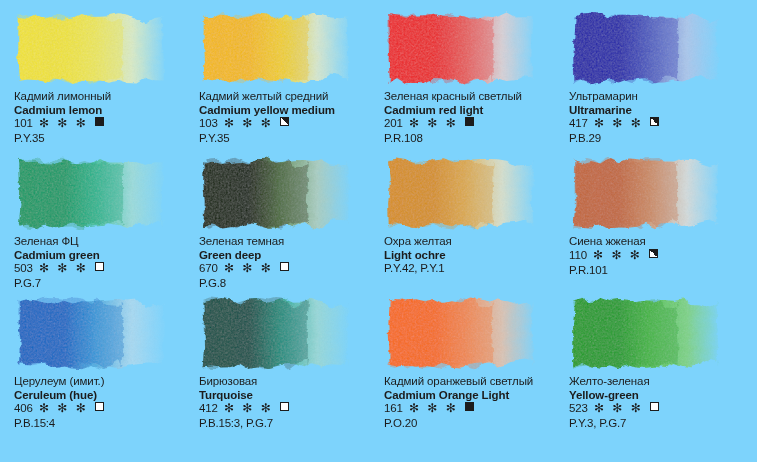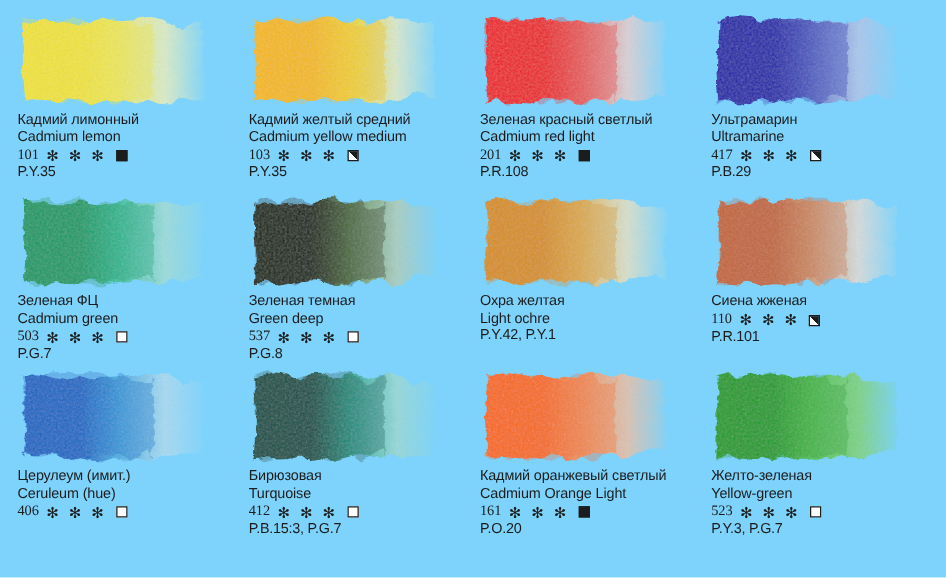--- a/index.html
+++ b/index.html
@@ -63,29 +63,29 @@
     font-size: 11.5px;
     letter-spacing: -0.1px;
     color: #1c1c1c;
     white-space: nowrap;
   }
   .label-en {
     font-size: 11.5px;
     letter-spacing: -0.1px;
     color: #1c1c1c;
     white-space: nowrap;
+    font-weight: bold;
   }
   .label-meta {
     display: flex;
-    align-items: center;
+    align-items: flex-start;
     font-size: 11.5px;
     color: #1c1c1c;
     margin-top: 0px;
     height: 15px;
-    font-family: Liberation Serif, serif;
   }
   .code-num {
     letter-spacing: -0.1px;
   }
   .stars {
     margin-left: 6px;
     letter-spacing: 2.5px;
     font-size: 12px;
     line-height: 1;
   }
@@ -385,21 +385,21 @@
                 <path d="M 4.0 8.3 L 13.1 5.8 L 22.3 7.9 L 31.4 6.9 L 40.5 6.1 L 49.6 8.5 L 58.8 2.3 L 67.9 1.8 L 77.0 7.1 L 86.1 5.3 L 95.3 4.3 L 104.4 4.1 L 113.5 5.1 L 122.6 3.2 L 131.8 8.5 L 140.9 9.4 L 150.0 8.6 L 147.6 5.0 L 149.7 26.7 L 149.7 48.3 L 149.0 70.0 L 150.0 64.3 L 140.9 63.9 L 131.8 63.2 L 122.6 73.4 L 113.5 71.3 L 104.4 66.5 L 95.3 70.5 L 86.1 68.1 L 77.0 72.6 L 67.9 72.7 L 58.8 68.2 L 49.6 66.8 L 40.5 70.8 L 31.4 71.2 L 22.3 72.6 L 13.1 67.2 L 4.0 72.3 L 4.1 70.0 L 6.2 48.3 L 4.2 26.7 L 4.8 5.0 Z" fill="url(#g5)" filter="url(#f5)"></path>
                 <path d="M 4.0 6.8 L 10.6 2.5 L 17.3 1.7 L 23.9 7.9 L 30.5 2.5 L 37.1 1.7 L 43.8 4.4 L 50.4 7.6 L 57.0 5.7 L 63.6 2.1 L 70.3 6.3 L 76.9 5.4 L 83.5 6.7 L 90.1 2.8 L 96.8 11.1 L 103.4 11.0 L 110.0 6.8 L 108.5 5.0 L 108.9 26.7 L 107.6 48.3 L 109.2 70.0 L 110.0 66.2 L 103.4 66.0 L 96.8 68.5 L 90.1 66.5 L 83.5 71.6 L 76.9 71.5 L 70.3 71.0 L 63.6 71.6 L 57.0 66.5 L 50.4 68.6 L 43.8 69.0 L 37.1 73.4 L 30.5 68.9 L 23.9 72.1 L 17.3 68.4 L 10.6 73.4 L 4.0 68.2 L 4.2 70.0 L 5.0 48.3 L 5.5 26.7 L 4.8 5.0 Z" fill="#18240e" fill-opacity="0.30" filter="url(#f5)"></path>
               </g>
             </svg>
           </div>
         </div>
         <div class="label-block">
           <div class="label-ru">Зеленая темная</div>
           <div class="label-en">Green deep</div>
           <div class="label-meta">
-            <span class="code-num">537</span>
+            <span class="code-num">670</span>
             <span class="stars">✻ ✻ ✻</span>
             <span class="opacity-box empty"></span>
           </div>
           <div class="label-pigment">P.G.8</div>
         </div>
       </div>
       <div class="swatch-cell">
         <div class="paint-stroke-wrap">
           <div class="paint-stroke">
             <svg viewBox="0 0 152 74" preserveAspectRatio="none">
@@ -524,20 +524,21 @@
           </div>
         </div>
         <div class="label-block">
           <div class="label-ru">Церулеум (имит.)</div>
           <div class="label-en">Ceruleum (hue)</div>
           <div class="label-meta">
             <span class="code-num">406</span>
             <span class="stars">✻ ✻ ✻</span>
             <span class="opacity-box empty"></span>
           </div>
+          <div class="label-pigment">P.B.15:4</div>
         </div>
       </div>
       <div class="swatch-cell">
         <div class="paint-stroke-wrap">
           <div class="paint-stroke">
             <svg viewBox="0 0 152 74" preserveAspectRatio="none">
               <defs>
                 <linearGradient id="g9" x1="0" y1="0" x2="1" y2="0">
                   <stop offset="0" stop-color="#0c4f46" stop-opacity="1"></stop>
                   <stop offset="0.32" stop-color="#0c4f46" stop-opacity="0.97"></stop>

